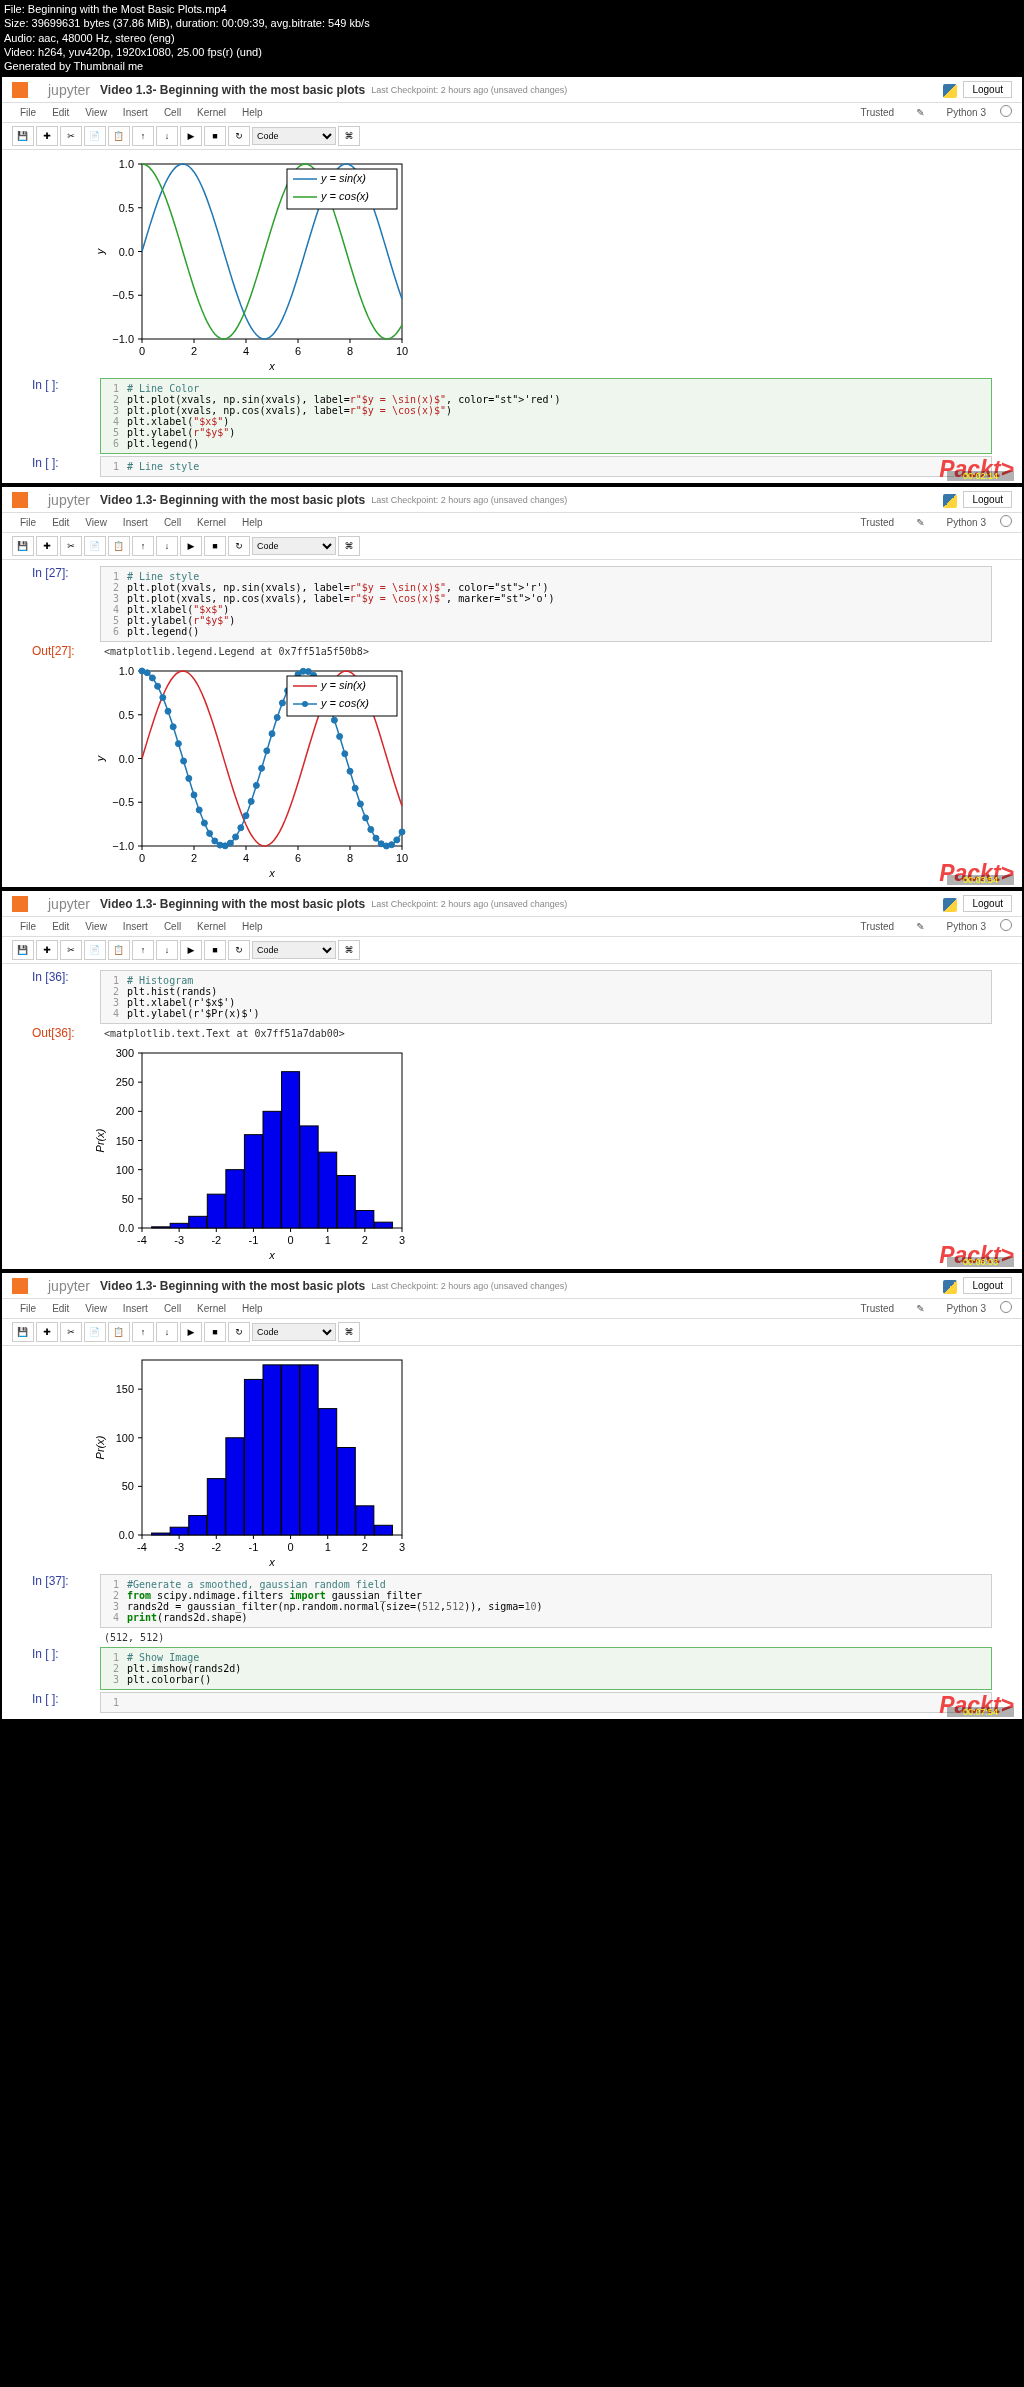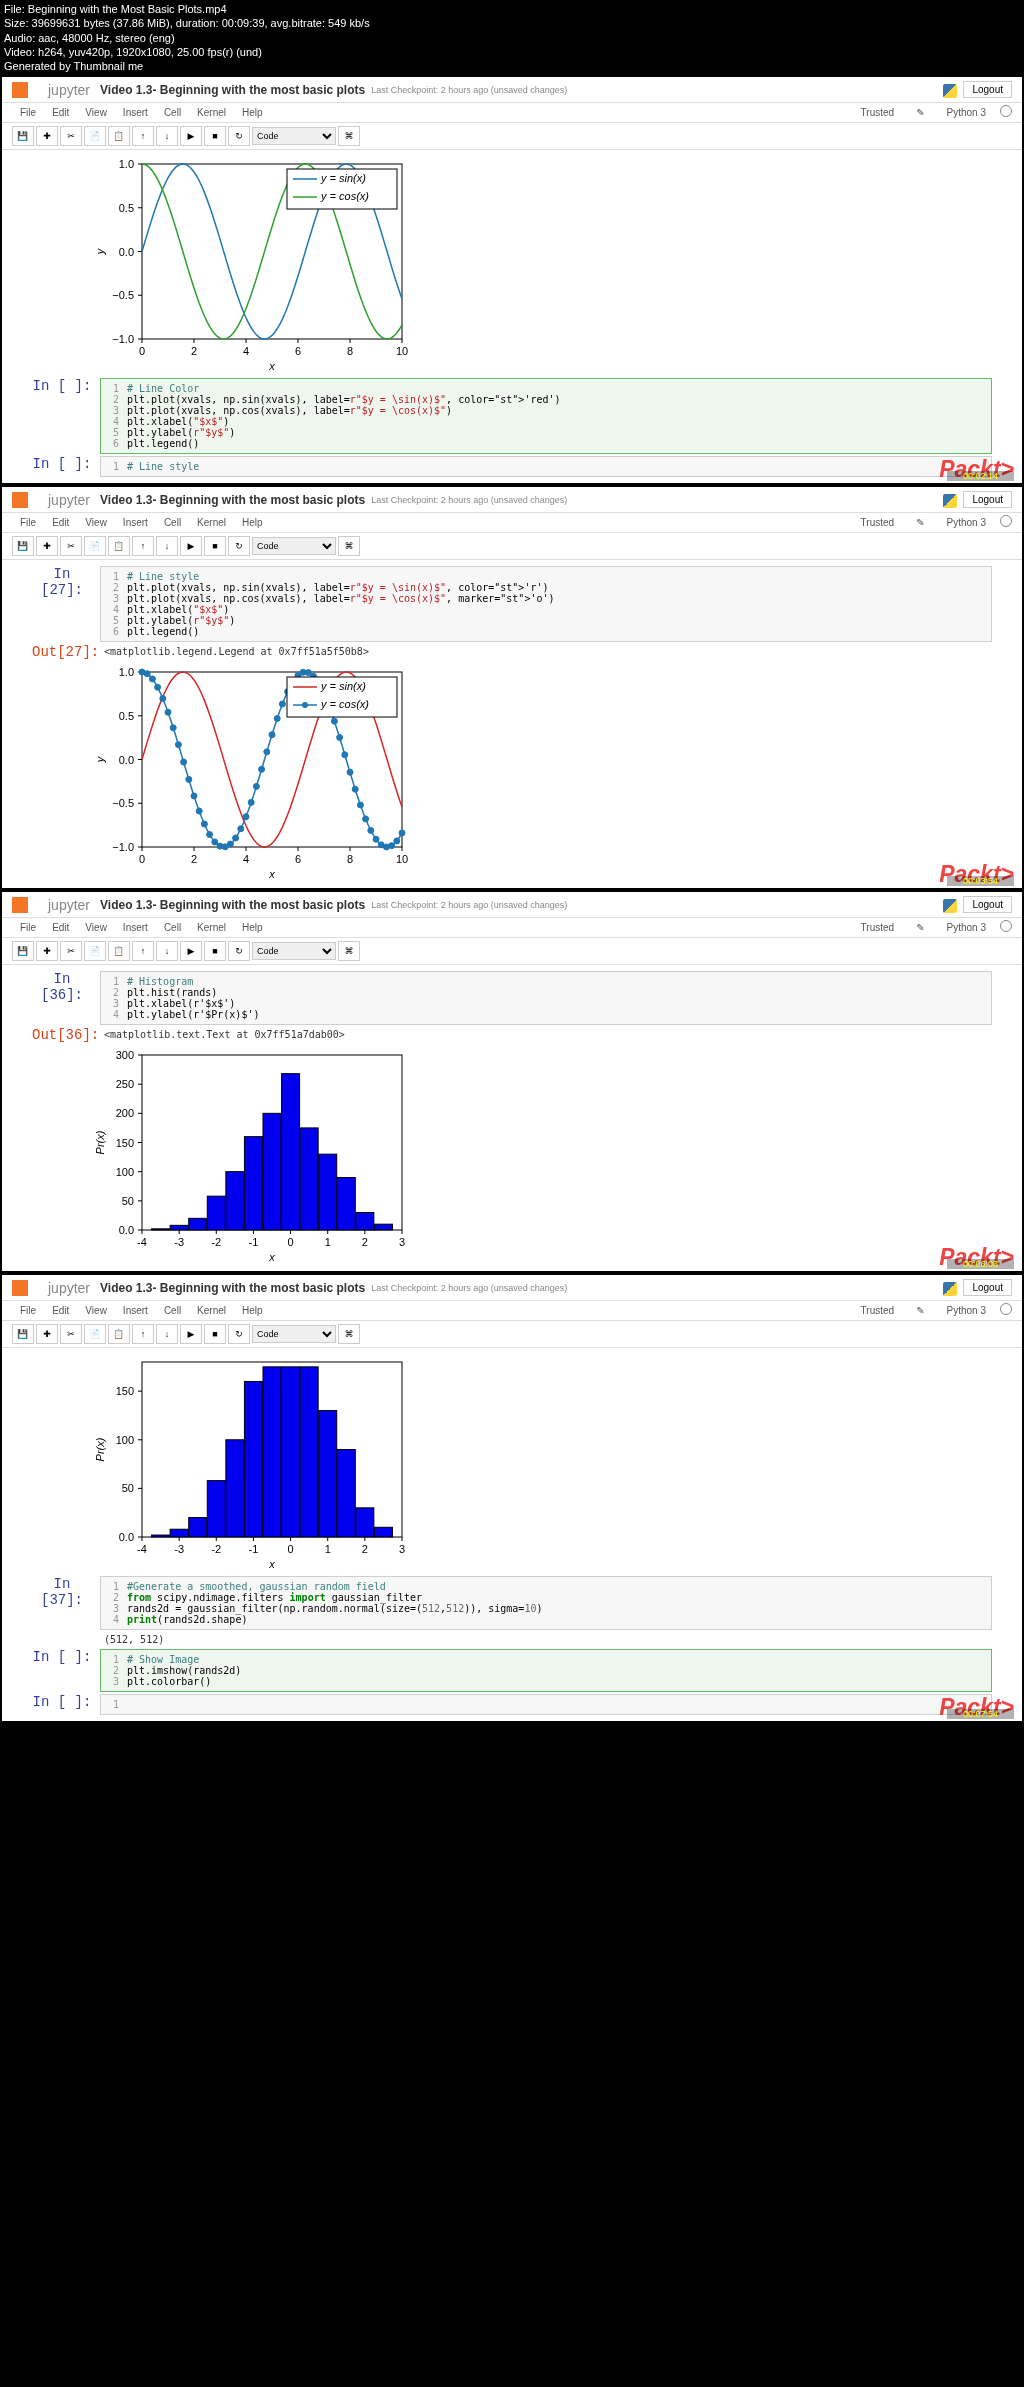--- a/index.html
+++ b/index.html
@@ -16,21 +16,21 @@
 .pyicon{width:14px;height:14px;background:linear-gradient(135deg,#3776ab 50%,#ffd43b 50%);border-radius:2px}
 .menubar{display:flex;padding:2px 10px;border-bottom:1px solid #ddd;font-size:10px;color:#555}
 .menubar span{padding:2px 8px}
 .kernel-ind{margin-left:auto;display:flex;gap:6px}
 .kcircle{width:10px;height:10px;border:1px solid #888;border-radius:50%}
 .toolbar{display:flex;padding:3px 10px;border-bottom:1px solid #ddd;gap:2px;align-items:center}
 .tbtn{border:1px solid #ccc;background:#fff;width:20px;height:18px;font-size:9px;display:flex;align-items:center;justify-content:center}
 .tsel{border:1px solid #ccc;font-size:9px;height:18px;width:84px}
 .cell-area{padding:4px 30px 4px 30px}
 .cell{display:flex;margin:2px 0}
-.prompt{width:60px;text-align:center;padding-right:8px;font-family:Liberation Mono, monospace;font-size:14px;color:#303f9f;flex-shrink:0}
+.prompt{width:60px;text-align:left;padding-right:8px;font-family:Liberation Sans, sans-serif;font-size:12px;color:#303f9f;flex-shrink:0}
 .prompt.out{color:#d84315}
 .input-box{flex:1;background:#f7f7f7;border:1px solid #cfcfcf;padding:4px;font-family:monospace;font-size:10px}
 .input-box.selected{border:1px solid #66bb6a;background:#eff6ee}
 .ln{display:flex}
 .lnn{color:#999;width:14px;text-align:right;margin-right:8px;flex-shrink:0}
 .cm{color:#408080;}
 .kw{color:#008000;font-weight:bold}
 .st{color:#ba2121}
 .nm{color:#666}
 .output{flex:1;font-family:monospace;font-size:10px;padding:2px 4px;color:#333}

